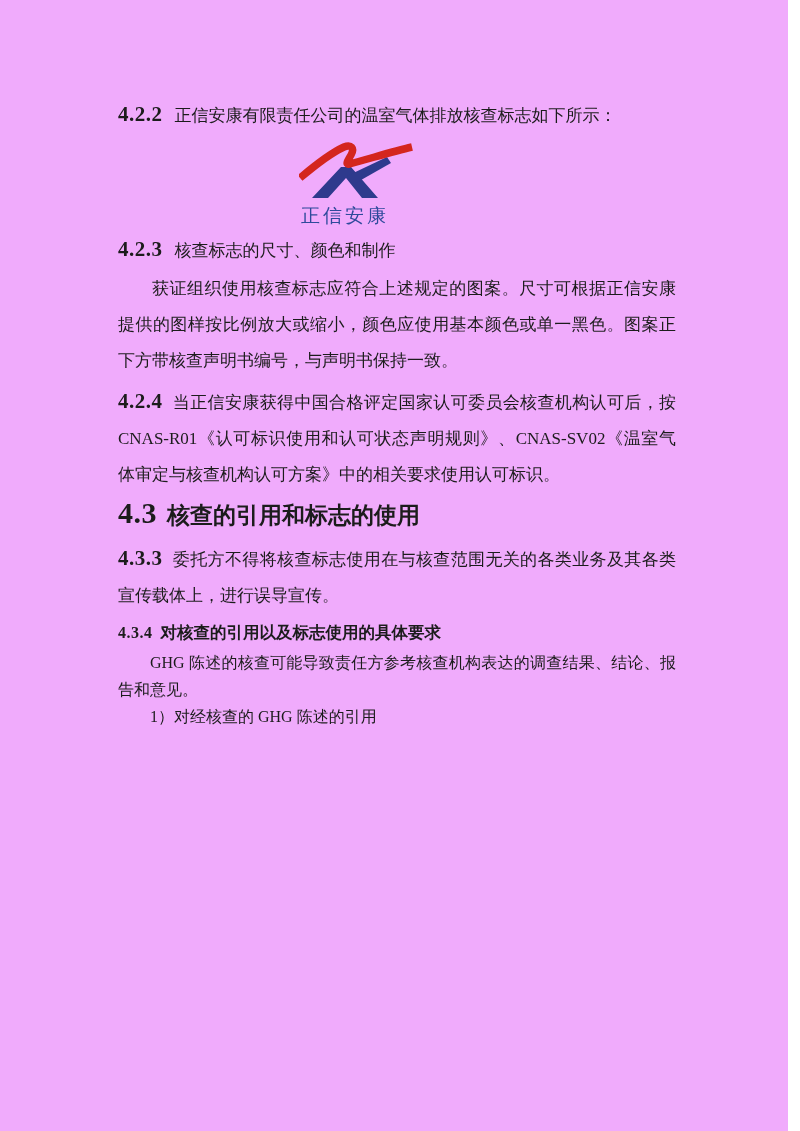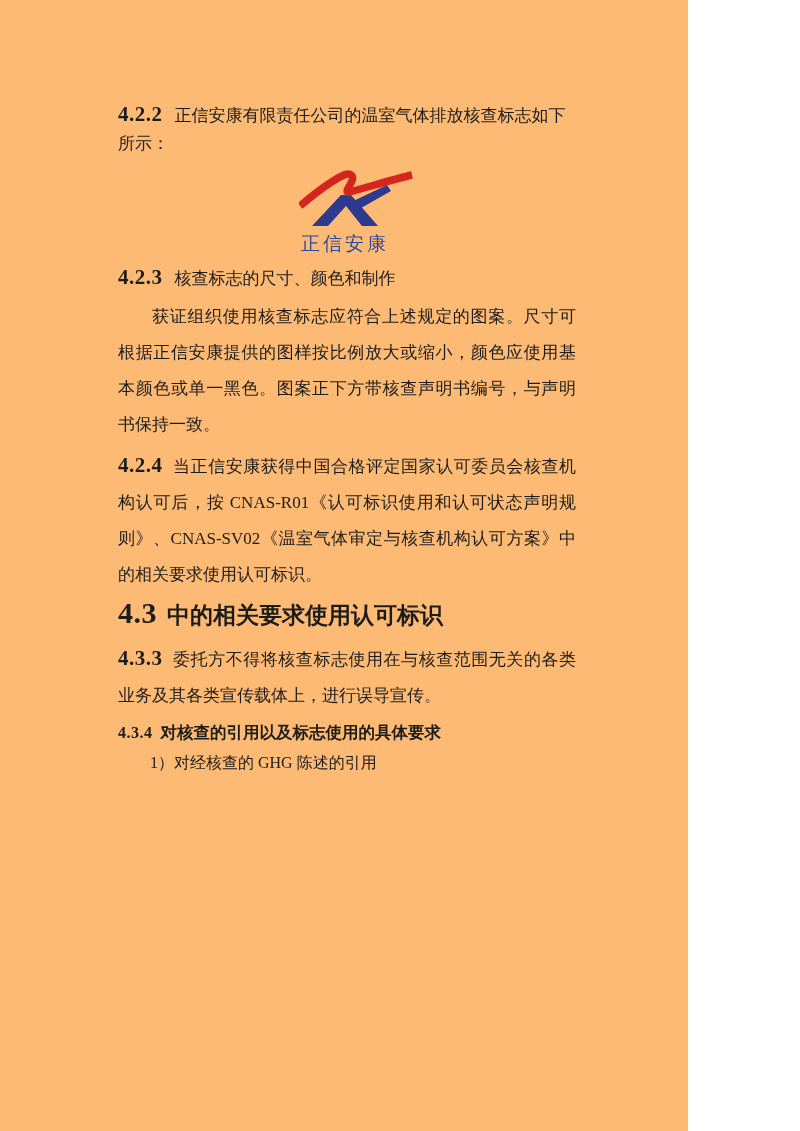--- a/index.html
+++ b/index.html
@@ -10,24 +10,24 @@
   body {
     width: 800px;
     height: 1131px;
     position: relative;
     font-family: "Liberation Serif", "DejaVu Serif", serif;
     color: #1c1c1c;
     overflow: hidden;
   }
   .page {
     box-sizing: border-box;
-    width: 688px;
+    width: 788px;
     min-height: 1131px;
     padding: 100px 112px 40px 118px;
-    background: #fdba74;
+    background: #f0abfc;
   }
 
   
   .sec-num {
     font-weight: bold;
     font-size: 21px;
     letter-spacing: 0.5px;
     margin-right: 12px;
     white-space: nowrap;
   }
@@ -120,27 +120,28 @@
   <p class="h-line" style="margin-bottom:6px">
     <span class="sec-num">4.2.3</span><span class="h-text">核查标志的尺寸、颜色和制作</span>
   </p>
   <p class="para indent">获证组织使用核查标志应符合上述规定的图案。尺寸可根据正信安康提供的图样按比例放大或缩小，颜色应使用基本颜色或单一黑色。图案正下方带核查声明书编号，与声明书保持一致。</p>
 
   <p class="para s424">
     <span class="sec-num">4.2.4</span><span>当正信安康获得中国合格评定国家认可委员会核查机构认可后，按 CNAS-R01《认可标识使用和认可状态声明规则》、CNAS-SV02《温室气体审定与核查机构认可方案》中的相关要求使用认可标识。</span>
   </p>
 
   <p class="h-chapter">
-    <span class="sec-num">4.3</span><span>中的相关要求使用认可标识</span>
+    <span class="sec-num">4.3</span><span>核查的引用和标志的使用</span>
   </p>
 
 
 
   <p class="para s433">
     <span class="sec-num">4.3.3</span><span>委托方不得将核查标志使用在与核查范围无关的各类业务及其各类宣传载体上，进行误导宣传。</span>
   </p>
 
   <p class="h-sub">
     <span class="sec-num">4.3.4</span><span>对核查的引用以及标志使用的具体要求</span>
   </p>
+  <p class="para-tight">GHG 陈述的核查可能导致责任方参考核查机构表达的调查结果、结论、报告和意见。</p>
   <p class="para-tight">1）对经核查的 GHG 陈述的引用</p>
 
 </div>
 
 </body></html>

